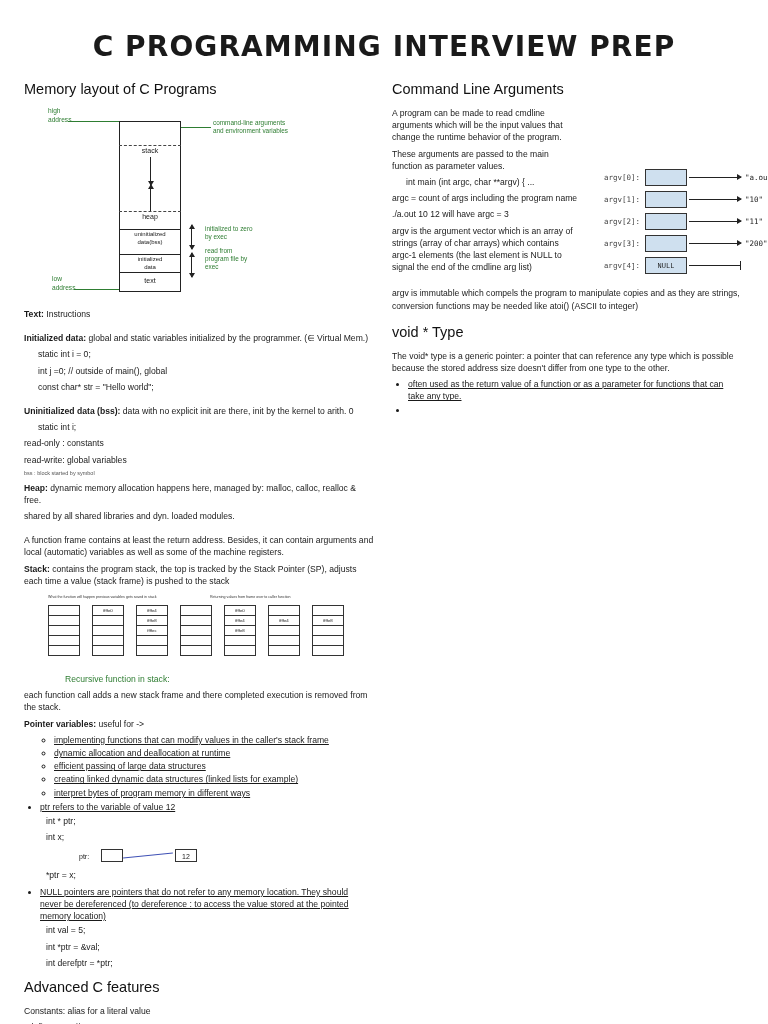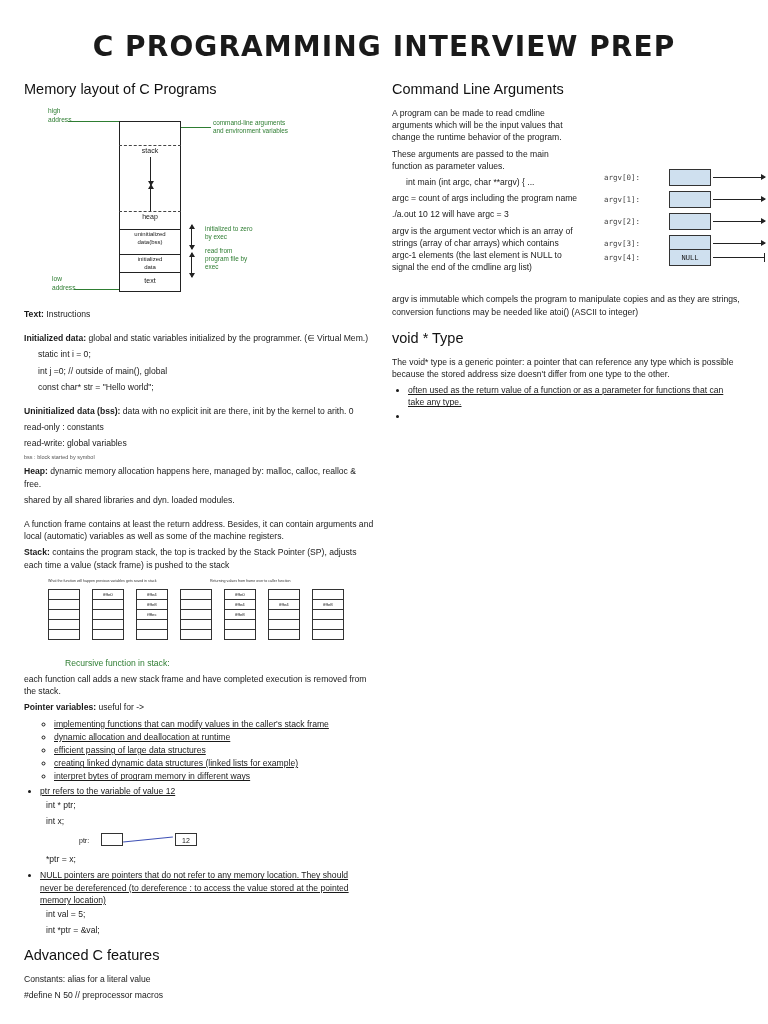--- a/index.html
+++ b/index.html
@@ -225,21 +225,20 @@
   }
   .argv-cell {
     width: 42px;
     height: 17px;
     border: 1px solid #333;
     background: #cfe0ef;
     box-sizing: border-box;
     text-align: center;
     line-height: 16px;
     font-size: 7px;
-    margin-left: 24px;
   }
   .argv-cell.null {
     background: #cfe0ef;
   }
   .argv-arrow {
     position: relative;
     width: 52px;
     height: 1px;
     background: #222;
     margin-left: 2px;
@@ -344,20 +343,21 @@
 
       <div class="body-text">
         <p><b>Text:</b><span> Instructions</span></p>
         <div class="spacer"></div>
         <p><b>Initialized data:</b><span> global and static variables initialized by the programmer. (∈ Virtual Mem.)</span></p>
         <p class="indent1">static int i = 0;</p>
         <p class="indent1">int j =0;  // outside of main(), global</p>
         <p class="indent1">const char* str = "Hello world";</p>
         <div class="spacer"></div>
         <p><b>Uninitialized data (bss):</b><span>  data with no explicit init are there, init by the kernel to arith. 0</span></p>
+        <p class="indent1">static int i;</p>
         <p>read-only : constants</p>
         <p>read-write: global variables</p>
         <p class="tiny">bss : block started by symbol</p>
         <p><b>Heap:</b><span>  dynamic memory allocation happens here, managed by: malloc, calloc, realloc &amp; free.</span></p>
         <p>shared by all shared libraries and dyn. loaded modules.</p>
         <div class="spacer"></div>
         <p>A function frame contains at least the return address. Besides, it can contain arguments and local (automatic) variables as well as some of the machine registers.</p>
         <p><b>Stack:</b><span> contains the program stack, the top is tracked by the Stack Pointer (SP), adjusts each time a value (stack frame) is pushed to the stack</span></p>
       </div>
 
@@ -411,21 +411,21 @@
           <div class="frame-cell"></div>
           <div class="frame-cell">ffffe8</div>
           <div class="frame-cell"></div>
           <div class="frame-cell"></div>
           <div class="frame-cell"></div>
         </div>
       </div>
 
       <div class="body-text">
         <p class="green">Recursive function in stack:</p>
-        <p>each function call adds a new stack frame and have completed execution is removed from the stack.</p>
+        <p>each function call adds a new stack frame and there completed execution is removed from the stack.</p>
         <p><b>Pointer variables:</b><span> useful for -&gt;</span></p>
         <ul class="l2">
           <li>implementing functions that can modify values in the caller's stack frame</li>
           <li>dynamic allocation and deallocation at runtime</li>
           <li>efficient passing of large data structures</li>
           <li>creating linked dynamic data structures (linked lists for example)</li>
           <li>interpret bytes of program memory in different ways</li>
         </ul>
         <ul>
           <li>ptr refers to the variable of value 12</li>
@@ -439,20 +439,21 @@
           <div class="ptr-arrow" style="left:44px; top:8px; width:50px; transform:rotate(-6deg);"></div>
           <div class="ptr-box filled" style="left:96px; top:2px;">12</div>
         </div>
 
         <p class="indent2">*ptr = x;</p>
         <ul>
           <li>NULL pointers are pointers that do not refer to any memory location. They should never be dereferenced (to dereference : to access the value stored at the pointed memory location)</li>
         </ul>
         <p class="indent2">int val = 5;</p>
         <p class="indent2">int *ptr = &amp;val;</p>
+        <p class="indent2">int derefptr = *ptr;</p>
       </div>
 
       <h2 class="section" style="margin-top:10px;">Advanced C features</h2>
       <div class="body-text">
         <p>Constants: alias for a literal value</p>
         <p>#define N 50 // preprocessor macros</p>
 
       </div>
     </div>
 
@@ -487,28 +488,28 @@
           <span class="argv-cell"></span>
           <span class="argv-arrow"></span>
           <span class="argv-val">"11"</span>
         </div>
         <div class="argv-row" style="top:66px;">
           <span class="argv-key">argv[3]:</span>
           <span class="argv-cell"></span>
           <span class="argv-arrow"></span>
           <span class="argv-val">"200"</span>
         </div>
-        <div class="argv-row" style="top:80px;">
+        <div class="argv-row" style="top:88px;font-family:Liberation Mono, monospace;">
           <span class="argv-key">argv[4]:</span>
           <span class="argv-cell null">NULL</span>
           <span class="argv-end"></span>
         </div>
       </div>
 
-      <div class="body-text" style="margin-top:16px;">
+      <div class="body-text" style="margin-top:10px;">
         <p>argv is immutable which compels the program to manipulate copies and as they are strings, conversion functions may be needed like atoi() (ASCII to integer)</p>
       </div>
 
       <h2 class="section" style="margin-top:12px;">void * Type</h2>
       <div class="body-text">
         <p>The void* type is a generic pointer: a pointer that can reference any type which is possible because the stored address size doesn't differ from one type to the other.</p>
         <ul>
           <li>often used as the return value of a function or as a parameter for functions that can take any type.</li>
           <li></li>
         </ul>

